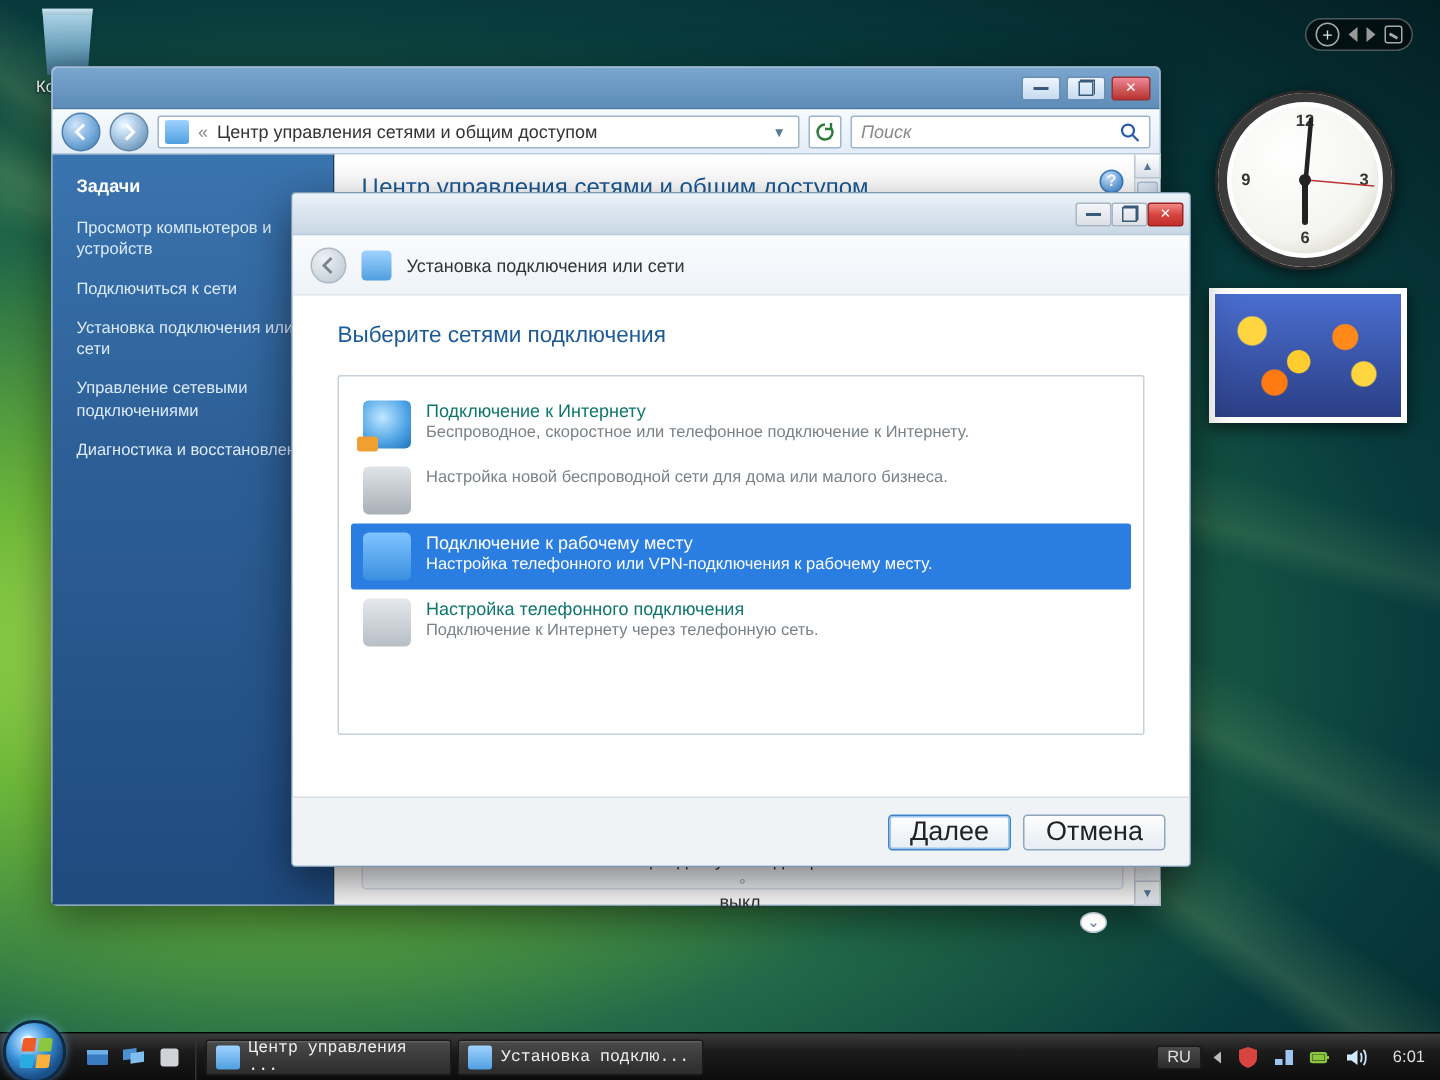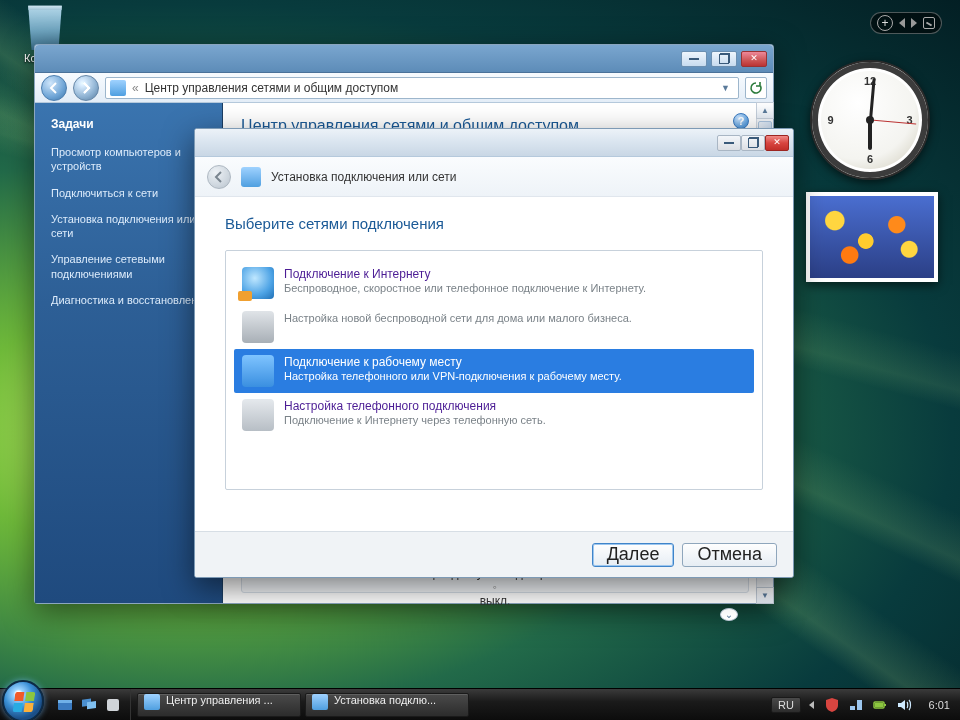--- a/index.html
+++ b/index.html
@@ -126,21 +126,21 @@
   .wiz .head .back{width:24px;height:24px;border-radius:50%;
     background:radial-gradient(circle at 35% 30%,#eef2f6,#cfd7df 60%,#b7c1cb);border:1px solid #aeb8c2;
     display:flex;align-items:center;justify-content:center;color:#7a858f;}
   .wiz .head .hico{width:20px;height:20px;background:linear-gradient(#9fd2ff,#4f9fe0);border-radius:3px;position:relative;}
   .wiz .head .ttl{font-size:12px;color:#333;}
   .wiz .body{padding:18px 30px 8px;}
   .wiz .body h3{color:#1b5a97;font-size:15px;font-weight:500;margin-bottom:18px;}
   .opt-list{border:1px solid #c7d1db;border-radius:2px;height:240px;padding:10px 8px;}
   .opt{display:flex;gap:10px;padding:6px 8px;align-items:flex-start;border-radius:2px;}
   .opt .oico{width:32px;height:32px;flex:0 0 32px;border-radius:4px;}
-  .opt .tx .t{font-size:12px;color:#4c1d95;}
+  .opt .tx .t{font-size:12px;color:#0f766e;}
   .opt .tx .d{font-size:11px;color:#7a8288;margin-top:1px;}
   .opt.sel{background:#2a7de1;}
   .opt.sel .t,.opt.sel .d{color:#fff;}
   .ico-globe{background:radial-gradient(circle at 40% 35%,#bfe7ff,#4da3e5 60%,#1f6fb5);position:relative;}
   .ico-globe::after{content:"";position:absolute;left:-4px;bottom:-2px;width:14px;height:10px;background:#f0a030;border-radius:2px;}
   .ico-router{background:linear-gradient(#e0e4e8,#a8afb6);}
   .ico-phone{background:linear-gradient(#e5e9ed,#b7bec5);}
   .ico-folder{background:linear-gradient(#7fc4ff,#3a8fe0);}
 
   .wiz .foot{position:absolute;left:0;right:0;bottom:0;height:46px;background:#f0f3f6;border-top:1px solid #d7dee5;
@@ -160,21 +160,21 @@
     background:
       linear-gradient(#f15a29,#f15a29) left top/9px 9px no-repeat,
       linear-gradient(#8cc63f,#8cc63f) right top/9px 9px no-repeat,
       linear-gradient(#29abe2,#29abe2) left bottom/9px 9px no-repeat,
       linear-gradient(#fbb03b,#fbb03b) right bottom/9px 9px no-repeat;
     transform:skewX(-8deg);border-radius:2px;}
   .ql{display:flex;gap:2px;padding:0 6px;border-right:1px solid #333;height:100%;align-items:center;}
   .ql .q{width:22px;height:22px;border-radius:2px;display:flex;align-items:center;justify-content:center;}
   .tasks{display:flex;gap:4px;padding:0 6px;height:100%;align-items:center;flex:1;}
   .task{height:24px;width:164px;background:linear-gradient(#4a4a4a,#2c2c2c);border:1px solid #1a1a1a;border-radius:2px;
-    display:flex;gap:6px;padding:0 6px;color:#eee;box-shadow:inset 0 1px 0 rgba(255,255,255,0.12);}
+    display:flex;align-items:center;gap:6px;padding:0 6px;color:#eee;box-shadow:inset 0 1px 0 rgba(255,255,255,0.12);font-family:Liberation Mono, monospace;}
   .task .tico{width:16px;height:16px;background:linear-gradient(#9fd2ff,#4f9fe0);border-radius:2px;}
   .tray{display:flex;align-items:center;gap:8px;padding:0 10px;height:100%;}
   .tray .lang{background:linear-gradient(#4a4a4a,#2c2c2c);border:1px solid #1a1a1a;border-radius:2px;padding:1px 6px;}
   .tray .tico{width:16px;height:16px;}
   .tray .clocktxt{min-width:30px;text-align:right;}
   .tri-sep{width:0;height:0;border-top:4px solid transparent;border-bottom:4px solid transparent;border-right:5px solid #bbb;margin-right:2px;}
 
   svg{display:block;}
 </style>
 </head>
@@ -227,20 +227,29 @@
       <span style="color:#888;">«</span>
       <span>Центр управления сетями и общим доступом</span>
       <span class="drop">▼</span>
     </div>
     <div class="refresh">
       <svg width="14" height="14" viewBox="0 0 14 14">
           <path d="M7 2a5 5 0 1 0 4.5 2.8" stroke="#2a7a3a" stroke-width="1.6" fill="none"></path>
           <path d="M11 1v4H7" stroke="#2a7a3a" stroke-width="1.6" fill="none"></path>
         </svg>
     </div>
+    <div class="search">
+      <span>Поиск</span>
+      <span class="mag">
+        <svg width="14" height="14" viewBox="0 0 14 14">
+            <circle cx="6" cy="6" r="4" stroke="#2a5aaa" stroke-width="1.5" fill="none"></circle>
+            <line x1="9" y1="9" x2="13" y2="13" stroke="#2a5aaa" stroke-width="1.5"></line>
+          </svg>
+      </span>
+    </div>
   </div>
   <div class="win1-body">
     <div class="sidebar">
       <h4>Задачи</h4>
       <div class="link">Просмотр компьютеров и устройств</div>
       <div class="link">Подключиться к сети</div>
       <div class="link">Установка подключения или сети</div>
       <div class="link">Управление сетевыми подключениями</div>
       <div class="link">Диагностика и восстановление</div>
       <div class="spacer"></div>

